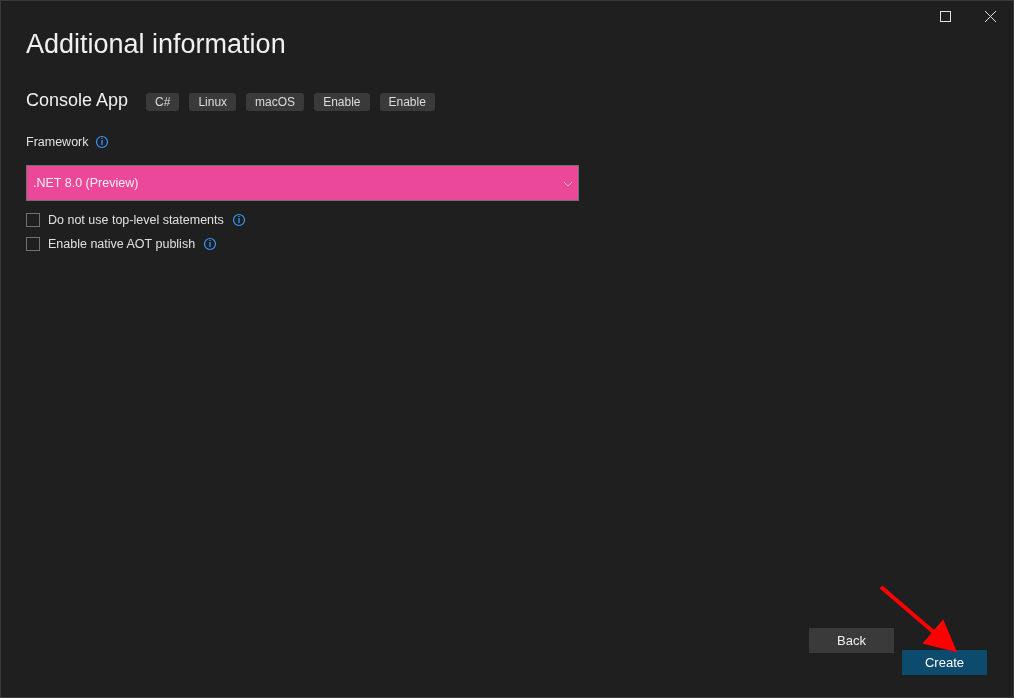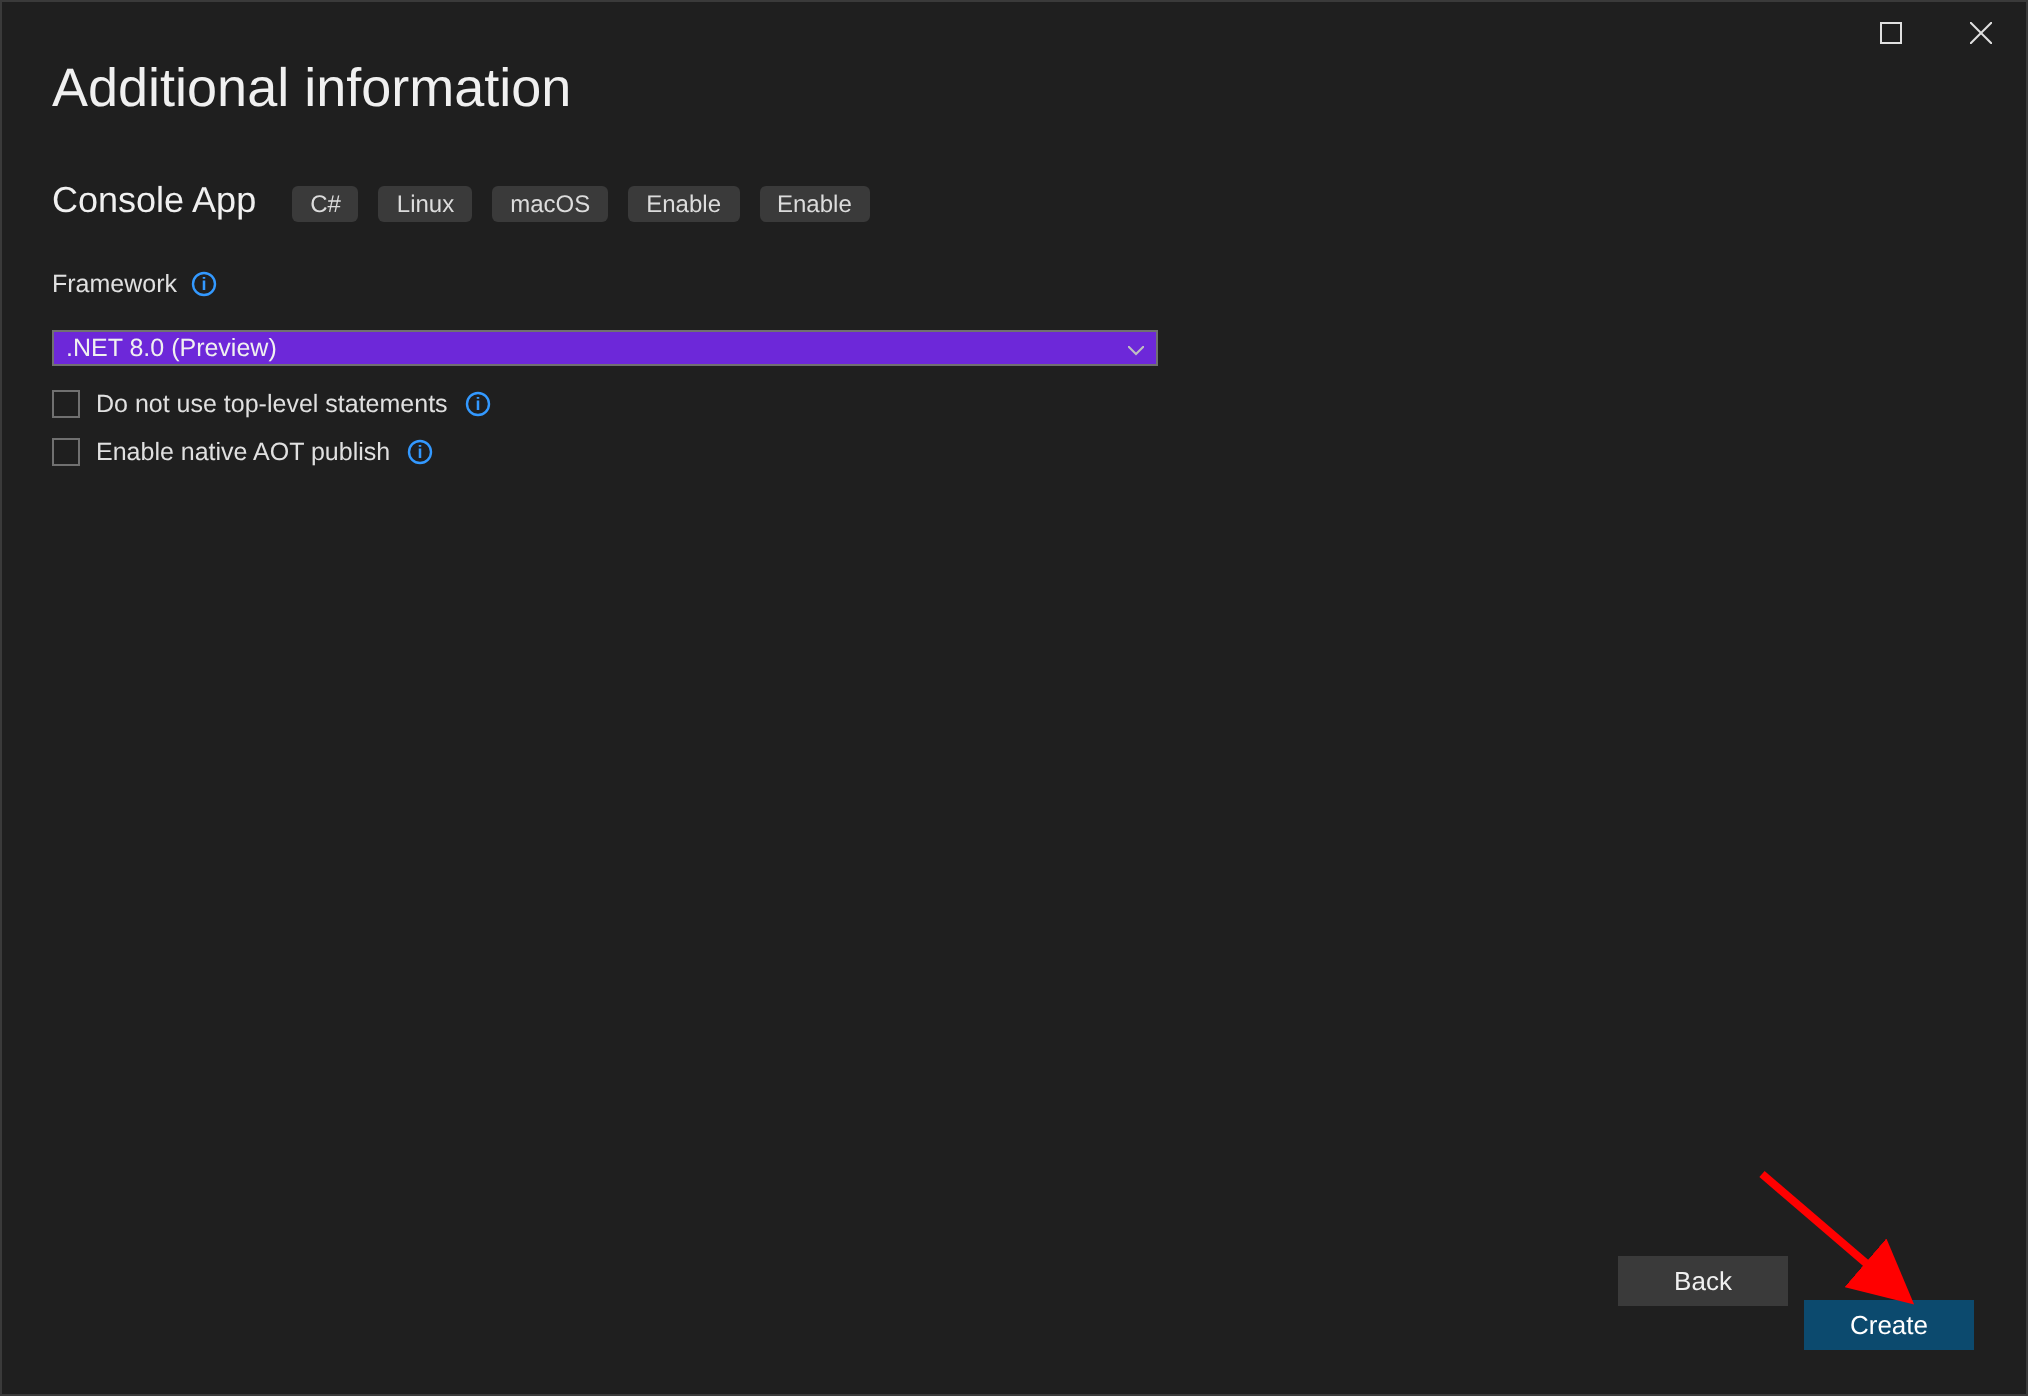--- a/index.html
+++ b/index.html
@@ -65,23 +65,23 @@
     }
     .info-icon {
       width: 14px; height: 14px;
       display: inline-flex; align-items: center; justify-content: center;
     }
     .info-icon svg circle { stroke: #3399ff; }
     .info-icon svg text { fill: #3399ff; font-size: 9px; font-weight: bold; }
     .dropdown {
       position: relative;
       width: 553px;
-      height: 18px;
+      height: 36px;
       border: 1px solid #707070;
-      background: #6d28d9;
+      background: #ec4899;
       display: flex;
       align-items: center;
       padding: 0 6px;
       font-size: 12.5px;
       cursor: pointer;
       margin-bottom: 12px;
     }
     .dropdown .chev {
       position: absolute;
       right: 6px;

